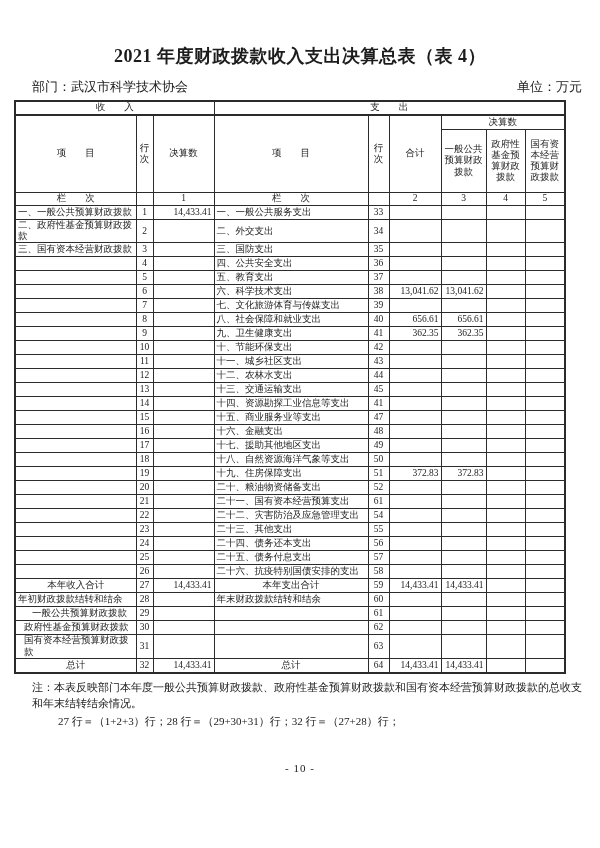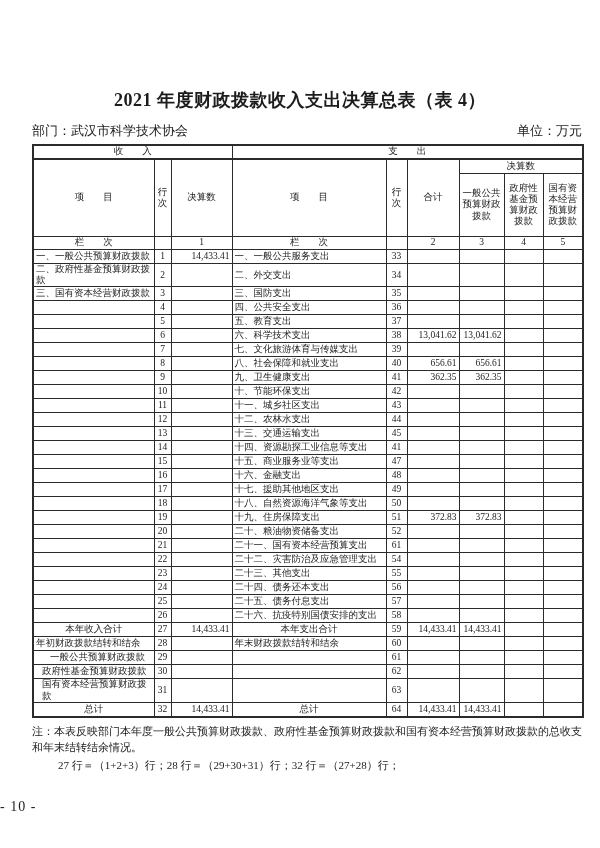--- a/index.html
+++ b/index.html
@@ -1,50 +1,50 @@
 <!DOCTYPE html>
 <html><head>
 <meta charset="utf-8">
 <style>
   html,body{margin:0;padding:0;}
   body{
     width:600px;height:848px;background:#ffffff;position:relative;overflow:hidden;
     font-family:"Liberation Serif","DejaVu Serif",serif;color:#1c1c1c;
   }
   .title{
-    padding-top:88px;text-align:center;font-size:18px;font-weight:bold;
+    padding-top:44px;text-align:center;font-size:18px;font-weight:bold;
     letter-spacing:0.5px;
   }
   .meta-row{
     display:flex;justify-content:space-between;align-items:flex-end;
     margin:10px 18px 4px 32px;font-size:13px;
   }
   table.main{
-    border-collapse:collapse;table-layout:fixed;width:550px;margin-left:32px;
+    border-collapse:collapse;table-layout:fixed;width:550px;margin-left:14px;
   }
   table.main td{
     border:1px solid #2b2b2b;font-size:9.5px;line-height:1.18;
     padding:0 2px;overflow:hidden;vertical-align:middle;
     font-weight:normal;
   }
   tr.section-row td{height:12px;text-align:center;border-bottom-width:2px;}
   table.main{border:2px solid #2b2b2b;}
   tr.hdr1 td{height:13px;text-align:center;font-family:Liberation Mono, monospace;}
   tr.hdr2 td{height:62px;text-align:center;}
   tr.lanci td{height:12px;text-align:center;}
   tbody td{height:13px;}
   td.item{text-align:left;}
   td.no{text-align:center;}
   td.num{text-align:right;}
   td.center{text-align:center;}
   .bold{font-weight:bold;}
   .notes{margin:6px 18px 0 32px;font-size:11px;line-height:1.45;}
   .notes p{margin:0;}
   .notes p.formula{padding-left:26px;margin-top:2px;}
-  .pagenum{margin-top:25px;text-align:left;font-size:14px;letter-spacing:1px;}
+  .pagenum{margin-top:32px;text-align:center;font-size:11px;letter-spacing:1px;}
 </style>
 </head>
 <body>
 
 <div class="title">2021 年度财政拨款收入支出决算总表（表 4）</div>
 
 <div class="meta-row">
   <span>部门：武汉市科学技术协会</span>
   <span>单位：万元</span>
 </div>

